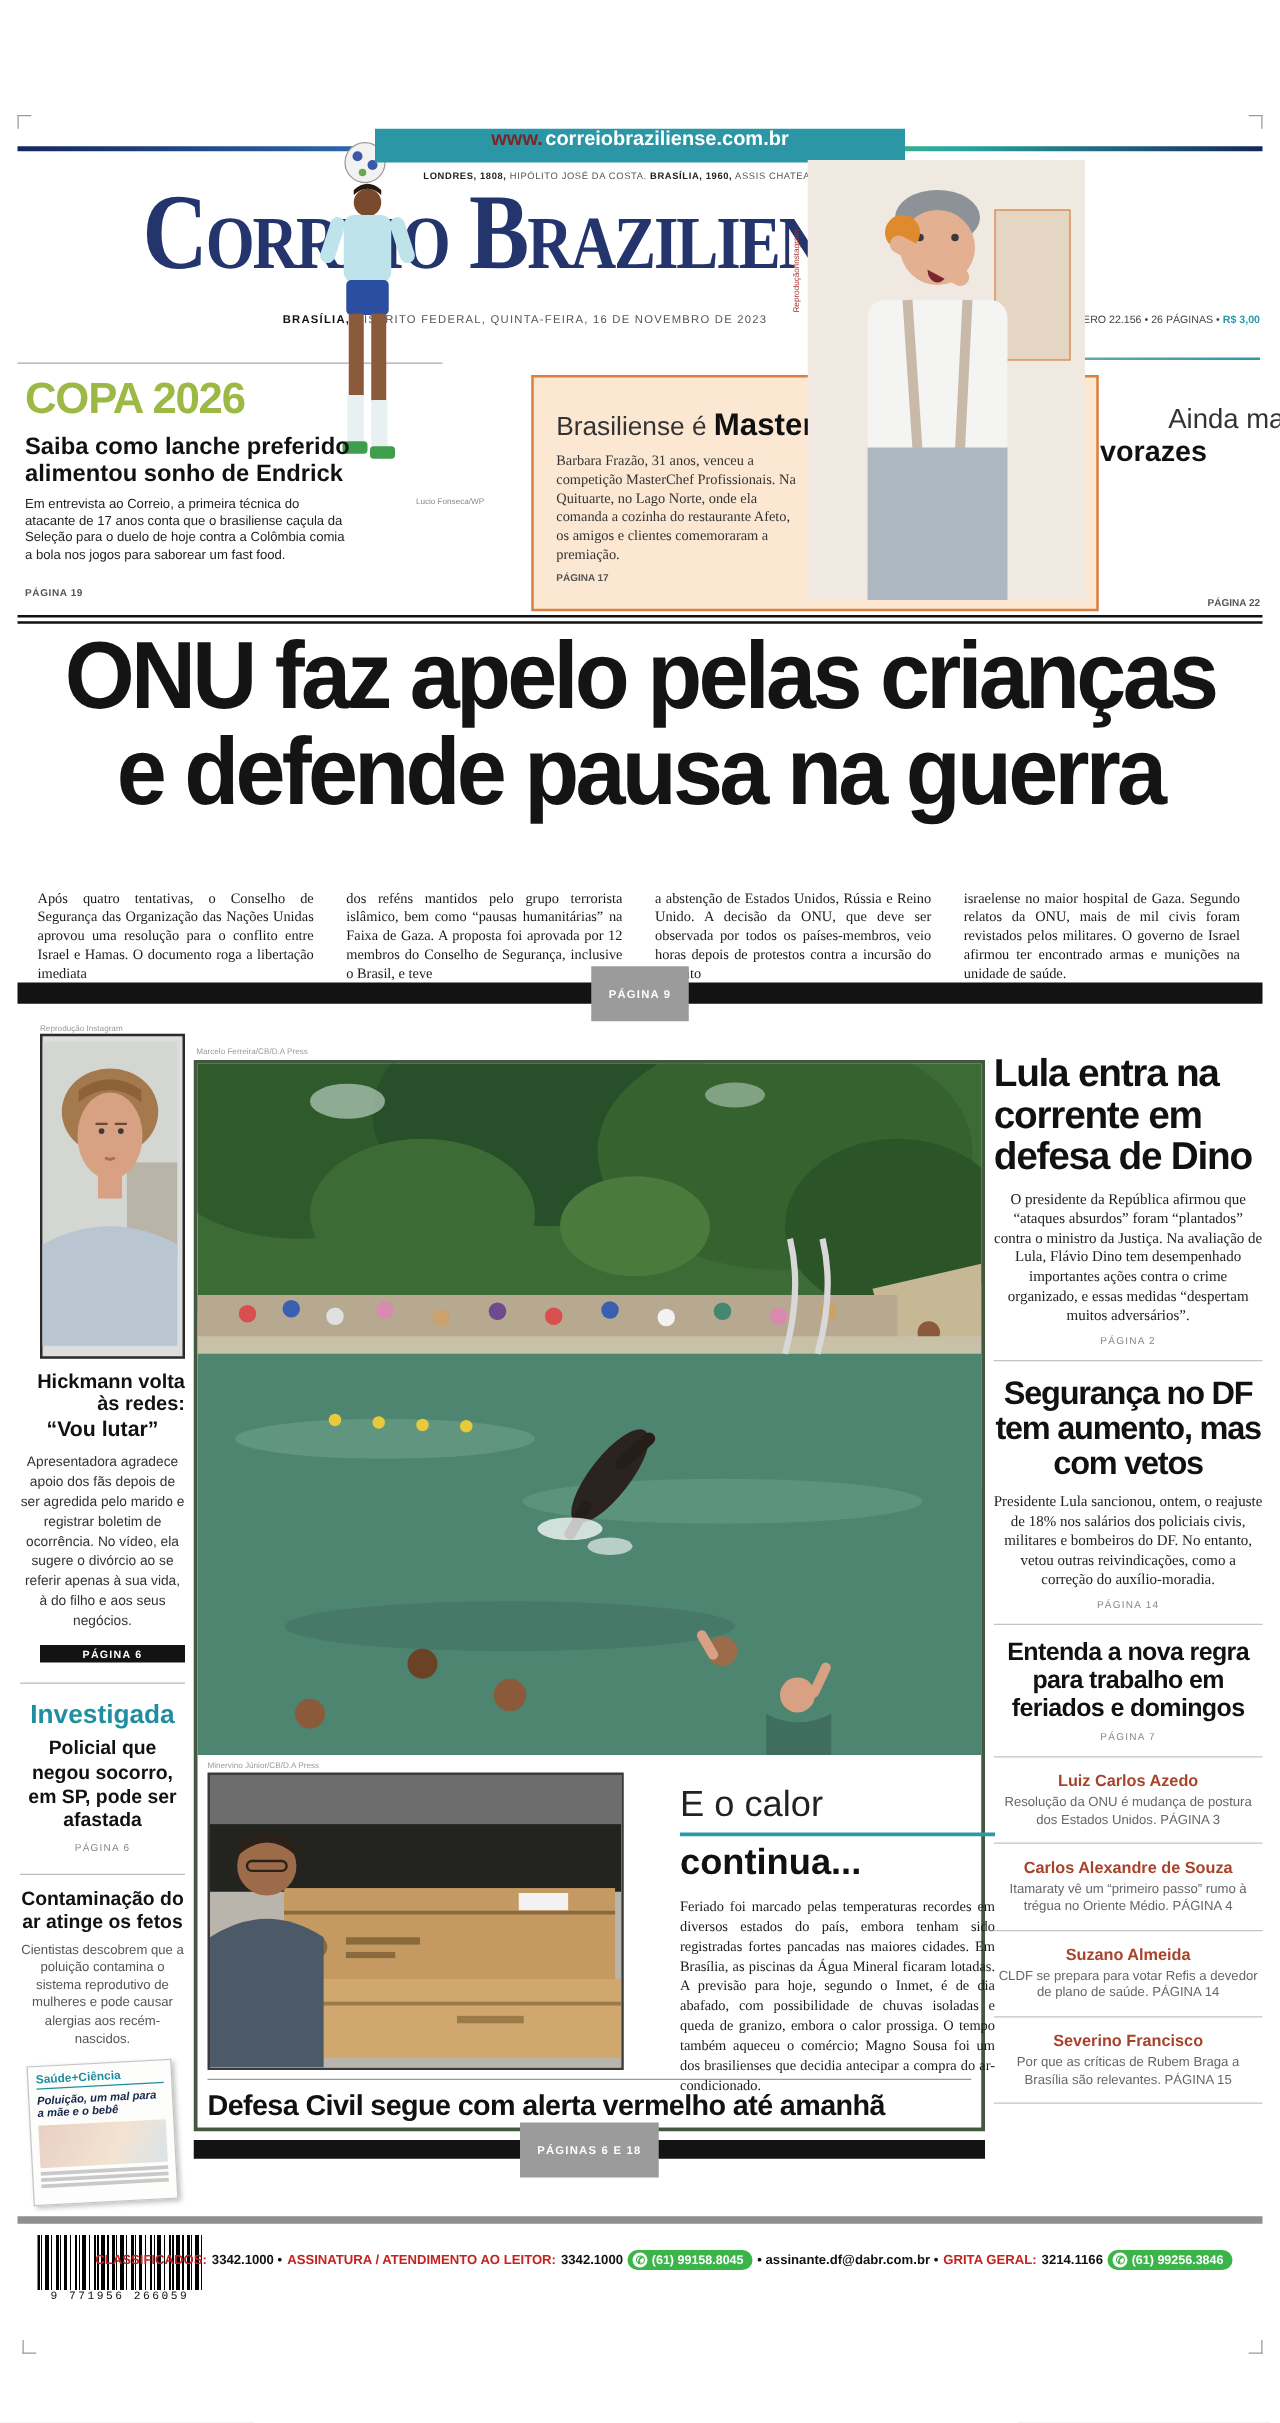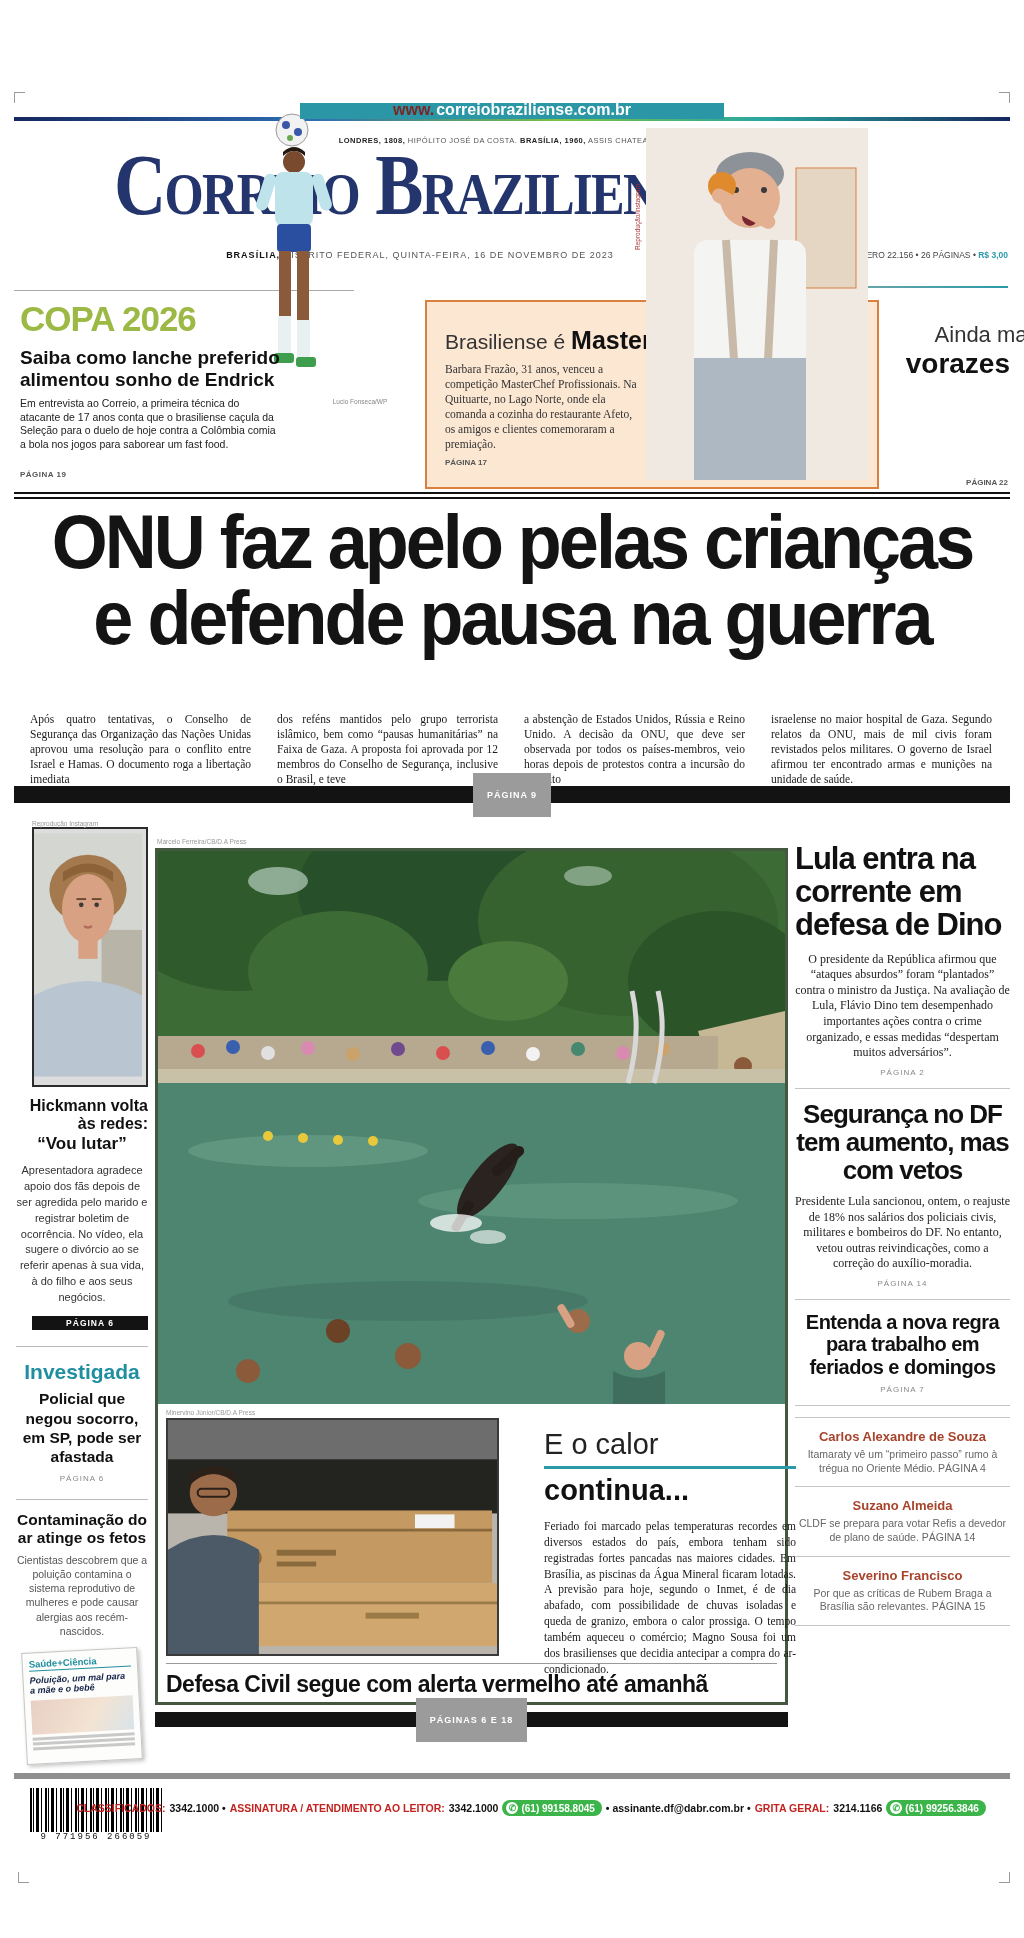--- a/index.html
+++ b/index.html
@@ -10,22 +10,22 @@
   
   .mark{position:absolute;width:10px;height:10px;border-color:#9a9a9a;border-style:solid;border-width:0;}
   .mark.tl{border-top-width:1px;border-left-width:1px;}
   .mark.tr{border-top-width:1px;border-right-width:1px;}
   .mark.bl{border-bottom-width:1px;border-left-width:1px;}
   .mark.br{border-bottom-width:1px;border-right-width:1px;}
 
   
   .grad-line{left:14px;top:117px;width:996px;height:4px;z-index:1;
     background:linear-gradient(90deg,#15275e,#2e6db4 30%,#7ac143 55%,#2aa8a0 75%,#15275e);}
-  .url-box{left:300px;top:103px;width:424px;height:16px;background:#2b96a5;z-index:2;
-    display:flex;align-items:flex-end;justify-content:center;font-size:16px;font-weight:bold;color:#fff;}
+  .url-box{left:300px;top:103px;width:424px;height:27px;background:#2b96a5;z-index:2;
+    display:flex;align-items:flex-start;justify-content:center;font-size:16px;font-weight:bold;color:#fff;}
   .url-box .www{color:#7b2525;margin-right:2px;}
   .founders{left:0;top:136px;width:1024px;text-align:center;font-size:7.5px;color:#555;letter-spacing:.5px;z-index:2;}
   .founders b{color:#222;}
   .masthead-title{left:20px;top:142px;width:790px;text-align:center;z-index:1;
     font-family:"Liberation Serif",serif;font-weight:bold;font-variant:small-caps;
     font-size:86px;line-height:1;color:#24356d;letter-spacing:-2px;
     transform:scaleX(.84);transform-origin:center;}
   .dateline{left:0;top:250px;width:840px;text-align:center;font-size:9px;color:#555;letter-spacing:1px;}
   .dateline b{color:#111;}
   .edition{right:16px;top:250px;font-size:8.5px;color:#444;text-align:right;}
@@ -44,21 +44,21 @@
   .chef-box{left:425px;top:300px;width:450px;height:185px;background:#fbe7d2;border:2px solid #d9803f;z-index:1;}
   .chef-title{left:445px;top:326px;z-index:2;font-size:21px;color:#333;}
   .chef-title b{font-size:25px;color:#111;}
   .chef-body{left:445px;top:362px;width:195px;font-family:"Liberation Serif",serif;font-size:11.5px;color:#333;line-height:1.3;z-index:2;}
   .chef-page{left:445px;top:458px;font-size:8px;font-weight:bold;color:#555;z-index:2;}
   .chef-photo{left:646px;top:128px;width:222px;height:352px;z-index:3;}
   .chef-credit{left:634px;top:250px;font-size:6.5px;color:#a33;z-index:4;
     transform:rotate(-90deg);transform-origin:left top;white-space:nowrap;}
 
   .vor-title1{left:880px;top:322px;width:130px;text-align:center;font-size:22px;color:#333;padding-left:44px;}
-  .vor-title2{left:880px;top:348px;width:130px;text-align:right;font-size:28px;font-weight:bold;color:#111;}
+  .vor-title2{left:880px;top:348px;width:130px;text-align:left;font-size:23px;font-weight:bold;color:#111;}
   .vor-body{left:882px;top:392px;width:126px;text-align:center;font-family:"Liberation Serif",serif;
     font-size:11.5px;color:#222;line-height:1.35;}
   .vor-page{left:880px;top:478px;width:128px;text-align:right;font-size:8px;font-weight:bold;color:#555;}
 
   
   .double-rule{left:14px;top:492px;width:996px;height:3px;border-top:2px solid #111;border-bottom:2px solid #111;}
   .lead-headline{left:0;top:503px;width:1024px;text-align:center;font-weight:bold;color:#141414;
     font-size:72px;line-height:1.0;letter-spacing:-3px;transform:scaleY(1.06);transform-origin:top;}
   .lead-cols{left:30px;top:712px;width:962px;display:flex;gap:26px;}
   .lead-cols div{flex:1;font-family:"Liberation Serif",serif;font-size:11.5px;line-height:1.3;color:#1a1a1a;text-align:justify;}
@@ -357,20 +357,24 @@
     <div class="r-body">O presidente da República afirmou que “ataques absurdos” foram “plantados” contra o ministro da Justiça. Na avaliação de Lula, Flávio Dino tem desempenhado importantes ações contra o crime organizado, e essas medidas “despertam muitos adversários”.</div>
     <div class="r-page">PÁGINA 2</div>
     <div class="r-div"></div>
     <div class="r-hl">Segurança no DF tem aumento, mas com vetos</div>
     <div class="r-body">Presidente Lula sancionou, ontem, o reajuste de 18% nos salários dos policiais civis, militares e bombeiros do DF. No entanto, vetou outras reivindicações, como a correção do auxílio-moradia.</div>
     <div class="r-page">PÁGINA 14</div>
     <div class="r-div"></div>
     <div class="r-hm">Entenda a nova regra para trabalho em feriados e domingos</div>
     <div class="r-page">PÁGINA 7</div>
     <div class="r-div"></div>
+    <div>
+      <div class="col-name">Luiz Carlos Azedo</div>
+      <div class="col-text">Resolução da ONU é mudança de postura dos Estados Unidos. PÁGINA 3</div>
+    </div>
     <div class="r-div"></div>
     <div>
       <div class="col-name">Carlos Alexandre de Souza</div>
       <div class="col-text">Itamaraty vê um “primeiro passo” rumo à trégua no Oriente Médio. PÁGINA 4</div>
     </div>
     <div class="r-div"></div>
     <div>
       <div class="col-name">Suzano Almeida</div>
       <div class="col-text">CLDF se prepara para votar Refis a devedor de plano de saúde. PÁGINA 14</div>
     </div>

